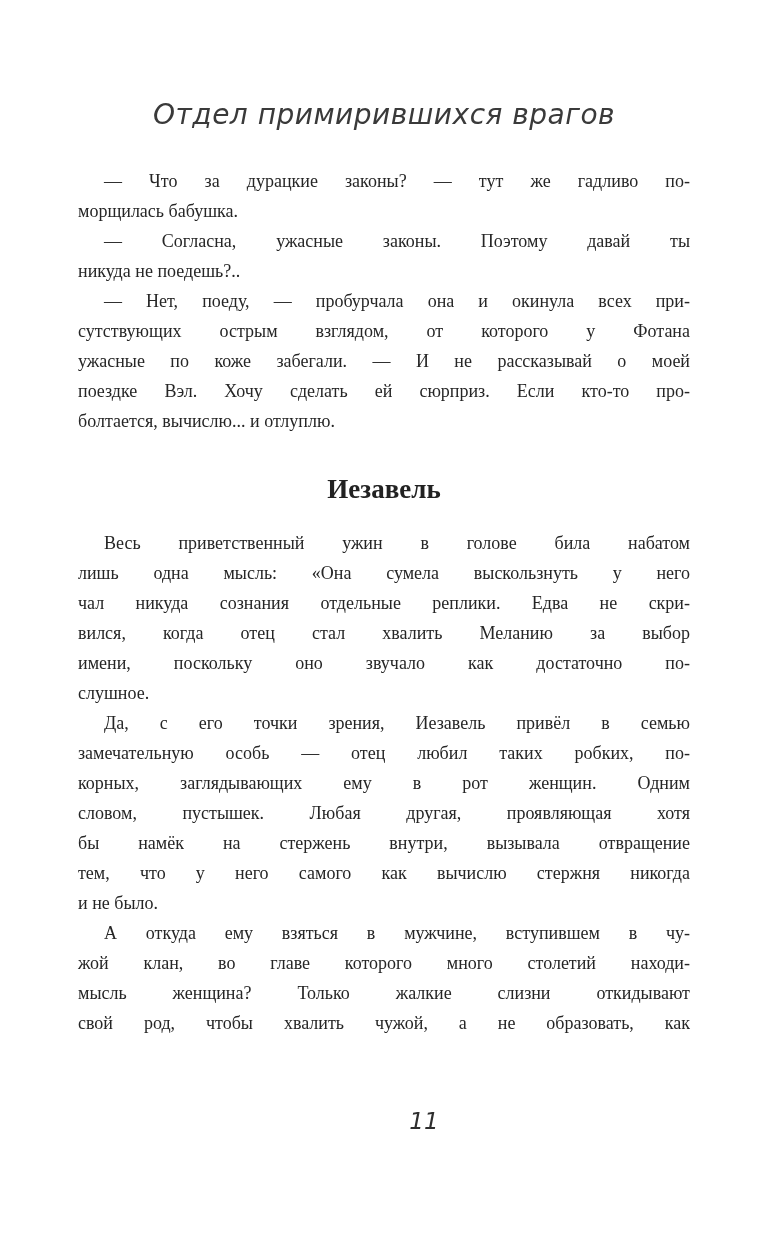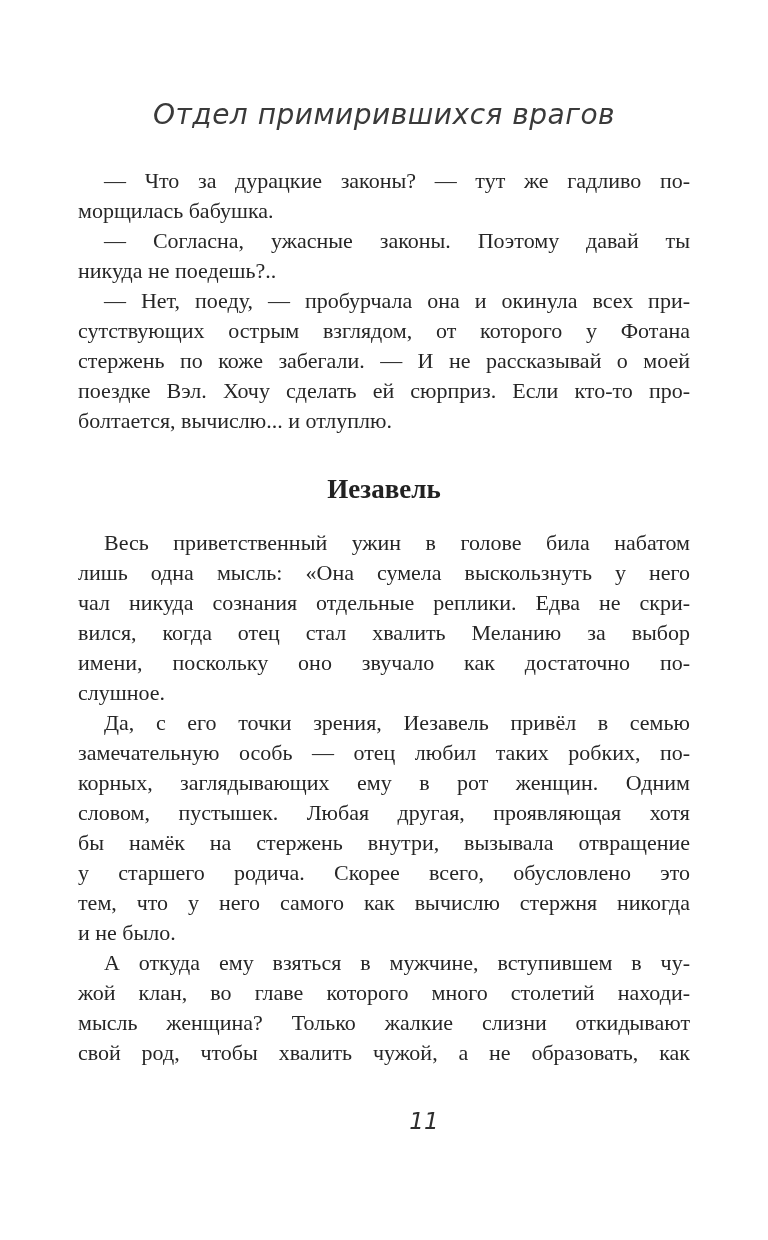--- a/index.html
+++ b/index.html
@@ -26,21 +26,21 @@
     letter-spacing: 0.5px;
     color: #3a3a3a;
   }
   .content {
     position: absolute;
     top: 166px; left: 78px;
     width: 612px;
   }
   .paragraph { margin: 0; }
   .line {
-    font-size: 22px;
+    font-size: 18px;
     line-height: 30px;
     text-align: justify;
     text-align-last: justify;
     color: var(--text-color, #262626);
   }
   .line.first { padding-left: 26px; }
   .line.last { text-align-last: left; }
   .section-heading {
     font-size: 27px;
     font-weight: bold;
@@ -72,40 +72,39 @@
         <div class="line first">— Что за дурацкие законы? — тут же гадливо по-</div>
         <div class="line last">морщилась бабушка.</div>
       </div>
       <div class="paragraph">
         <div class="line first">— Согласна, ужасные законы. Поэтому давай ты</div>
         <div class="line last">никуда не поедешь?..</div>
       </div>
       <div class="paragraph">
         <div class="line first">— Нет, поеду, — пробурчала она и окинула всех при-</div>
         <div class="line">сутствующих острым взглядом, от которого у Фотана</div>
-        <div class="line">стержень по коже забегали. — И не рассказывай о моей</div>
+        <div class="line">ужасные по коже забегали. — И не рассказывай о моей</div>
         <div class="line">поездке Вэл. Хочу сделать ей сюрприз. Если кто-то про-</div>
         <div class="line last">болтается, вычислю... и отлуплю.</div>
       </div>
       <div class="section-heading">Иезавель</div>
       <div class="paragraph">
         <div class="line first">Весь приветственный ужин в голове била набатом</div>
         <div class="line">лишь одна мысль: «Она сумела выскользнуть у него</div>
         <div class="line">чал никуда сознания отдельные реплики. Едва не скри-</div>
         <div class="line">вился, когда отец стал хвалить Меланию за выбор</div>
         <div class="line">имени, поскольку оно звучало как достаточно по-</div>
         <div class="line last">слушное.</div>
       </div>
       <div class="paragraph">
         <div class="line first">Да, с его точки зрения, Иезавель привёл в семью</div>
         <div class="line">замечательную особь — отец любил таких робких, по-</div>
         <div class="line">корных, заглядывающих ему в рот женщин. Одним</div>
         <div class="line">словом, пустышек. Любая другая, проявляющая хотя</div>
         <div class="line">бы намёк на стержень внутри, вызывала отвращение</div>
-        <div class="line">у старшего родича. Скорее всего, обусловлено это</div>
         <div class="line">тем, что у него самого как вычислю стержня никогда</div>
         <div class="line last">и не было.</div>
       </div>
       <div class="paragraph">
         <div class="line first">А откуда ему взяться в мужчине, вступившем в чу-</div>
         <div class="line">жой клан, во главе которого много столетий находи-</div>
         <div class="line">мысль женщина? Только жалкие слизни откидывают</div>
         <div class="line">свой род, чтобы хвалить чужой, а не образовать, как</div>
       </div>
     </div>

